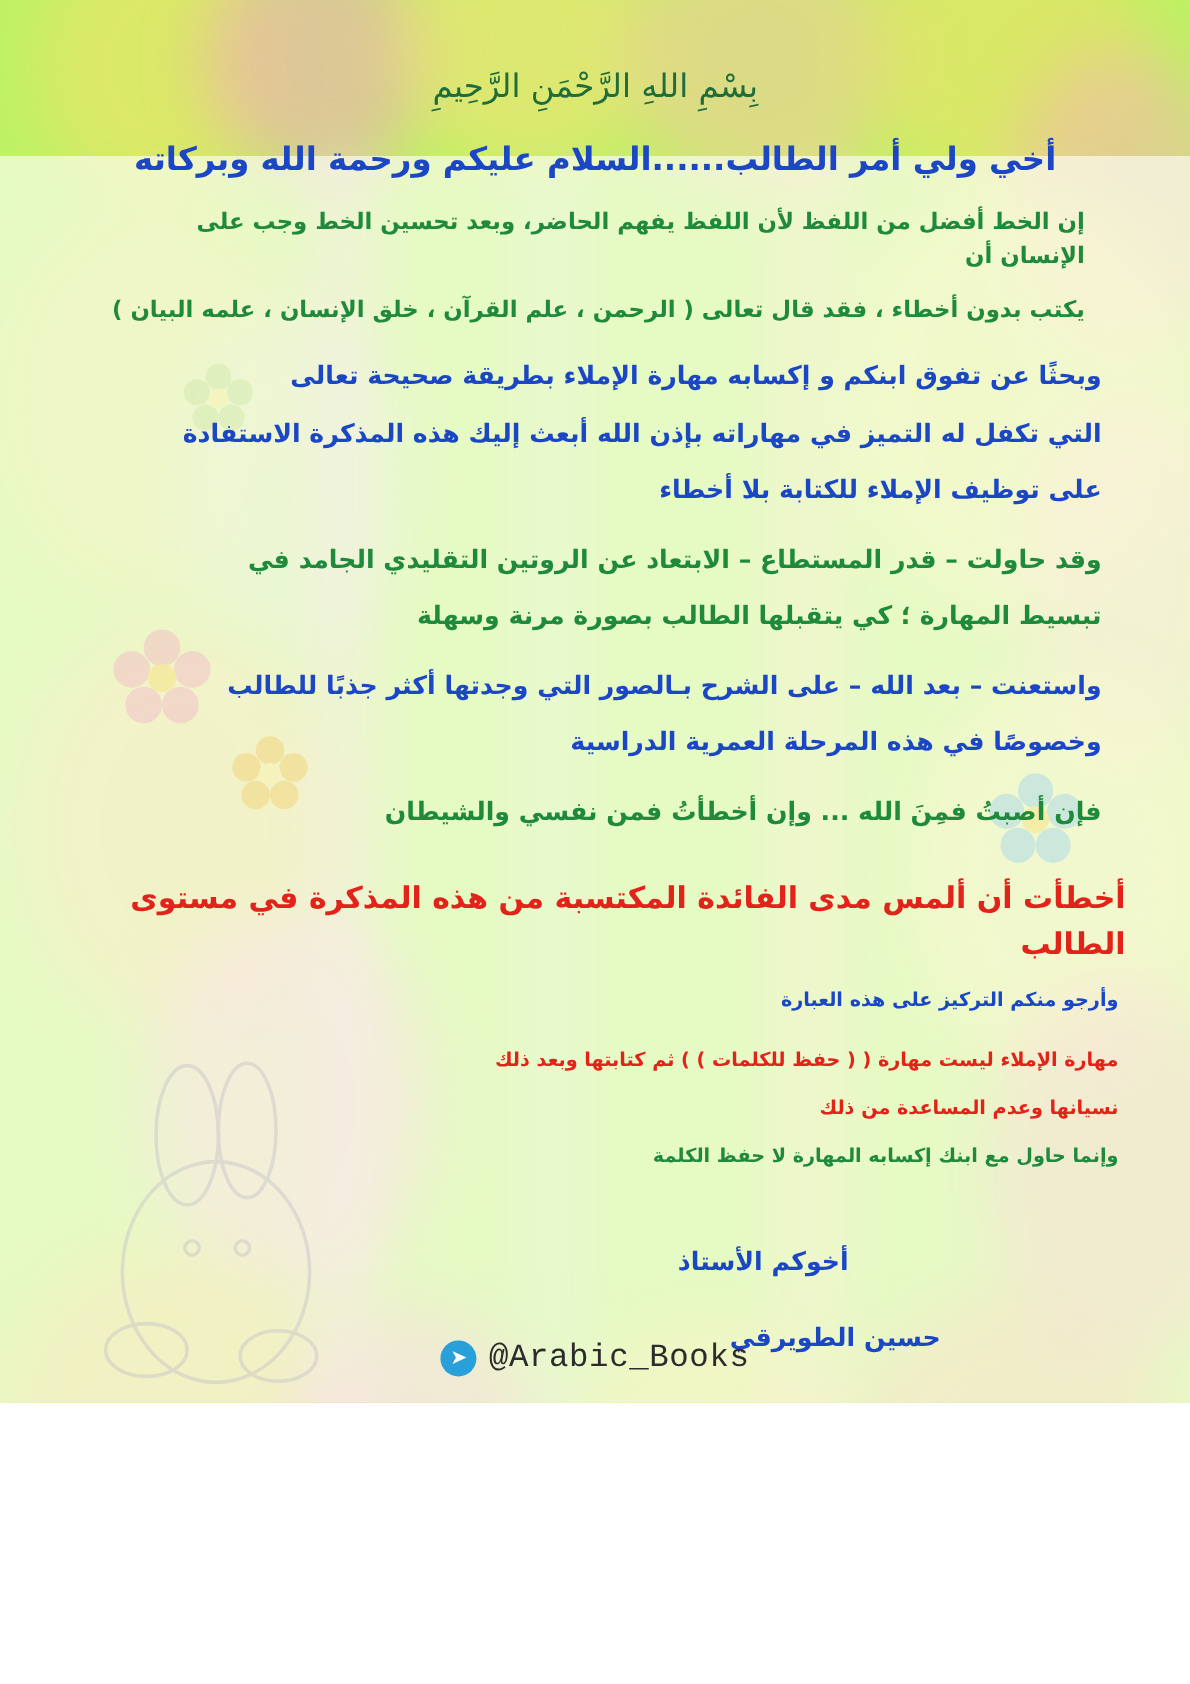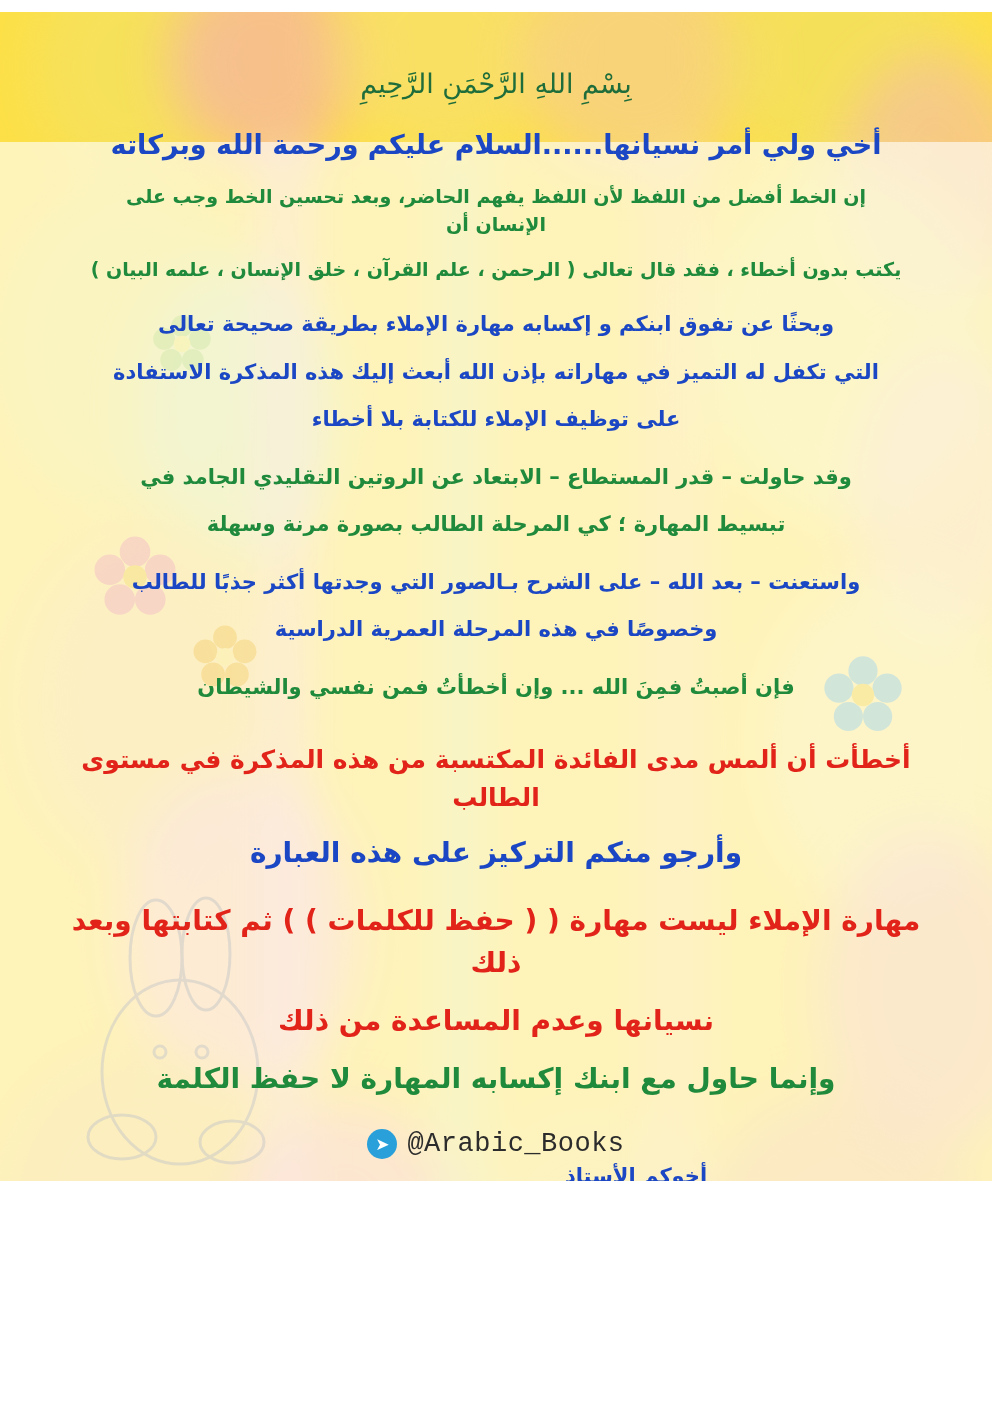--- a/index.html
+++ b/index.html
@@ -7,23 +7,23 @@
     padding: 0;
     background: #ffffff;
   }
   body {
     font-family: "DejaVu Sans", "Liberation Sans", sans-serif;
   }
   .page {
     position: relative;
     width: 992px;
     height: 1169px;
-    margin: 12px auto;
+    margin: 0 auto;
     overflow: hidden;
-    background: #fde047;
+    background: #bef264;
   }
 
   
   .bg-layer {
     position: absolute;
     inset: 0;
     pointer-events: none;
     overflow: hidden;
   }
   .blob {
@@ -113,23 +113,24 @@
     color: #1b47c4;
   }
   .p-red {
     color: #e2231a;
   }
 
   .para {
     margin-top: 16px;
     font-size: 21px;
     padding: 0 44px;
+    text-align: right;
   }
   .para.sm { font-size: 19px; padding: 0 58px; }
-  .para.lg { font-size: 28px; padding: 0 30px; }
+  .para.lg { font-size: 16px; padding: 0 30px; }
   .para.xl { font-size: 25px; padding: 0 24px; }
 
   .spacer-sm { height: 10px; }
   .spacer-md { height: 22px; }
 
   .sign {
     direction: rtl;
     font-weight: bold;
     color: #1b47c4;
     font-size: 21px;
@@ -249,35 +250,35 @@
         <circle cx="100" cy="160" r="6"></circle>
         <circle cx="142" cy="160" r="6"></circle>
       </g>
     </svg>
   </div>
 
   <div class="content">
 
     <div class="basmala">بِسْمِ اللهِ الرَّحْمَنِ الرَّحِيمِ</div>
 
-    <div class="line greeting">أخي ولي أمر نسيانها......السلام عليكم ورحمة الله وبركاته</div>
+    <div class="line greeting">أخي ولي أمر الطالب......السلام عليكم ورحمة الله وبركاته</div>
 
     <div class="line para sm p-green">إن الخط أفضل من اللفظ لأن اللفظ يفهم الحاضر، وبعد تحسين الخط وجب على الإنسان أن</div>
     <div class="line para sm p-green">يكتب بدون أخطاء ، فقد قال تعالى ( الرحمن ، علم القرآن ، خلق الإنسان ، علمه البيان )</div>
 
     <div class="spacer-sm"></div>
 
     <div class="line para p-blue">وبحثًا عن تفوق ابنكم و إكسابه مهارة الإملاء بطريقة صحيحة تعالى</div>
     <div class="line para p-blue">التي تكفل له التميز في مهاراته بإذن الله أبعث إليك هذه المذكرة الاستفادة</div>
     <div class="line para p-blue">على توظيف الإملاء للكتابة بلا أخطاء</div>
 
     <div class="spacer-sm"></div>
 
     <div class="line para p-green">وقد حاولت – قدر المستطاع – الابتعاد عن الروتين التقليدي الجامد في</div>
-    <div class="line para p-green">تبسيط المهارة ؛ كي المرحلة الطالب بصورة مرنة وسهلة</div>
+    <div class="line para p-green">تبسيط المهارة ؛ كي يتقبلها الطالب بصورة مرنة وسهلة</div>
 
     <div class="spacer-sm"></div>
 
     <div class="line para p-blue">واستعنت – بعد الله – على الشرح بـالصور التي وجدتها أكثر جذبًا للطالب</div>
     <div class="line para p-blue">وخصوصًا في هذه المرحلة العمرية الدراسية</div>
 
     <div class="spacer-sm"></div>
 
     <div class="line para p-green">فإن أصبتُ فمِنَ الله ... وإن أخطأتُ فمن نفسي والشيطان</div>
 

